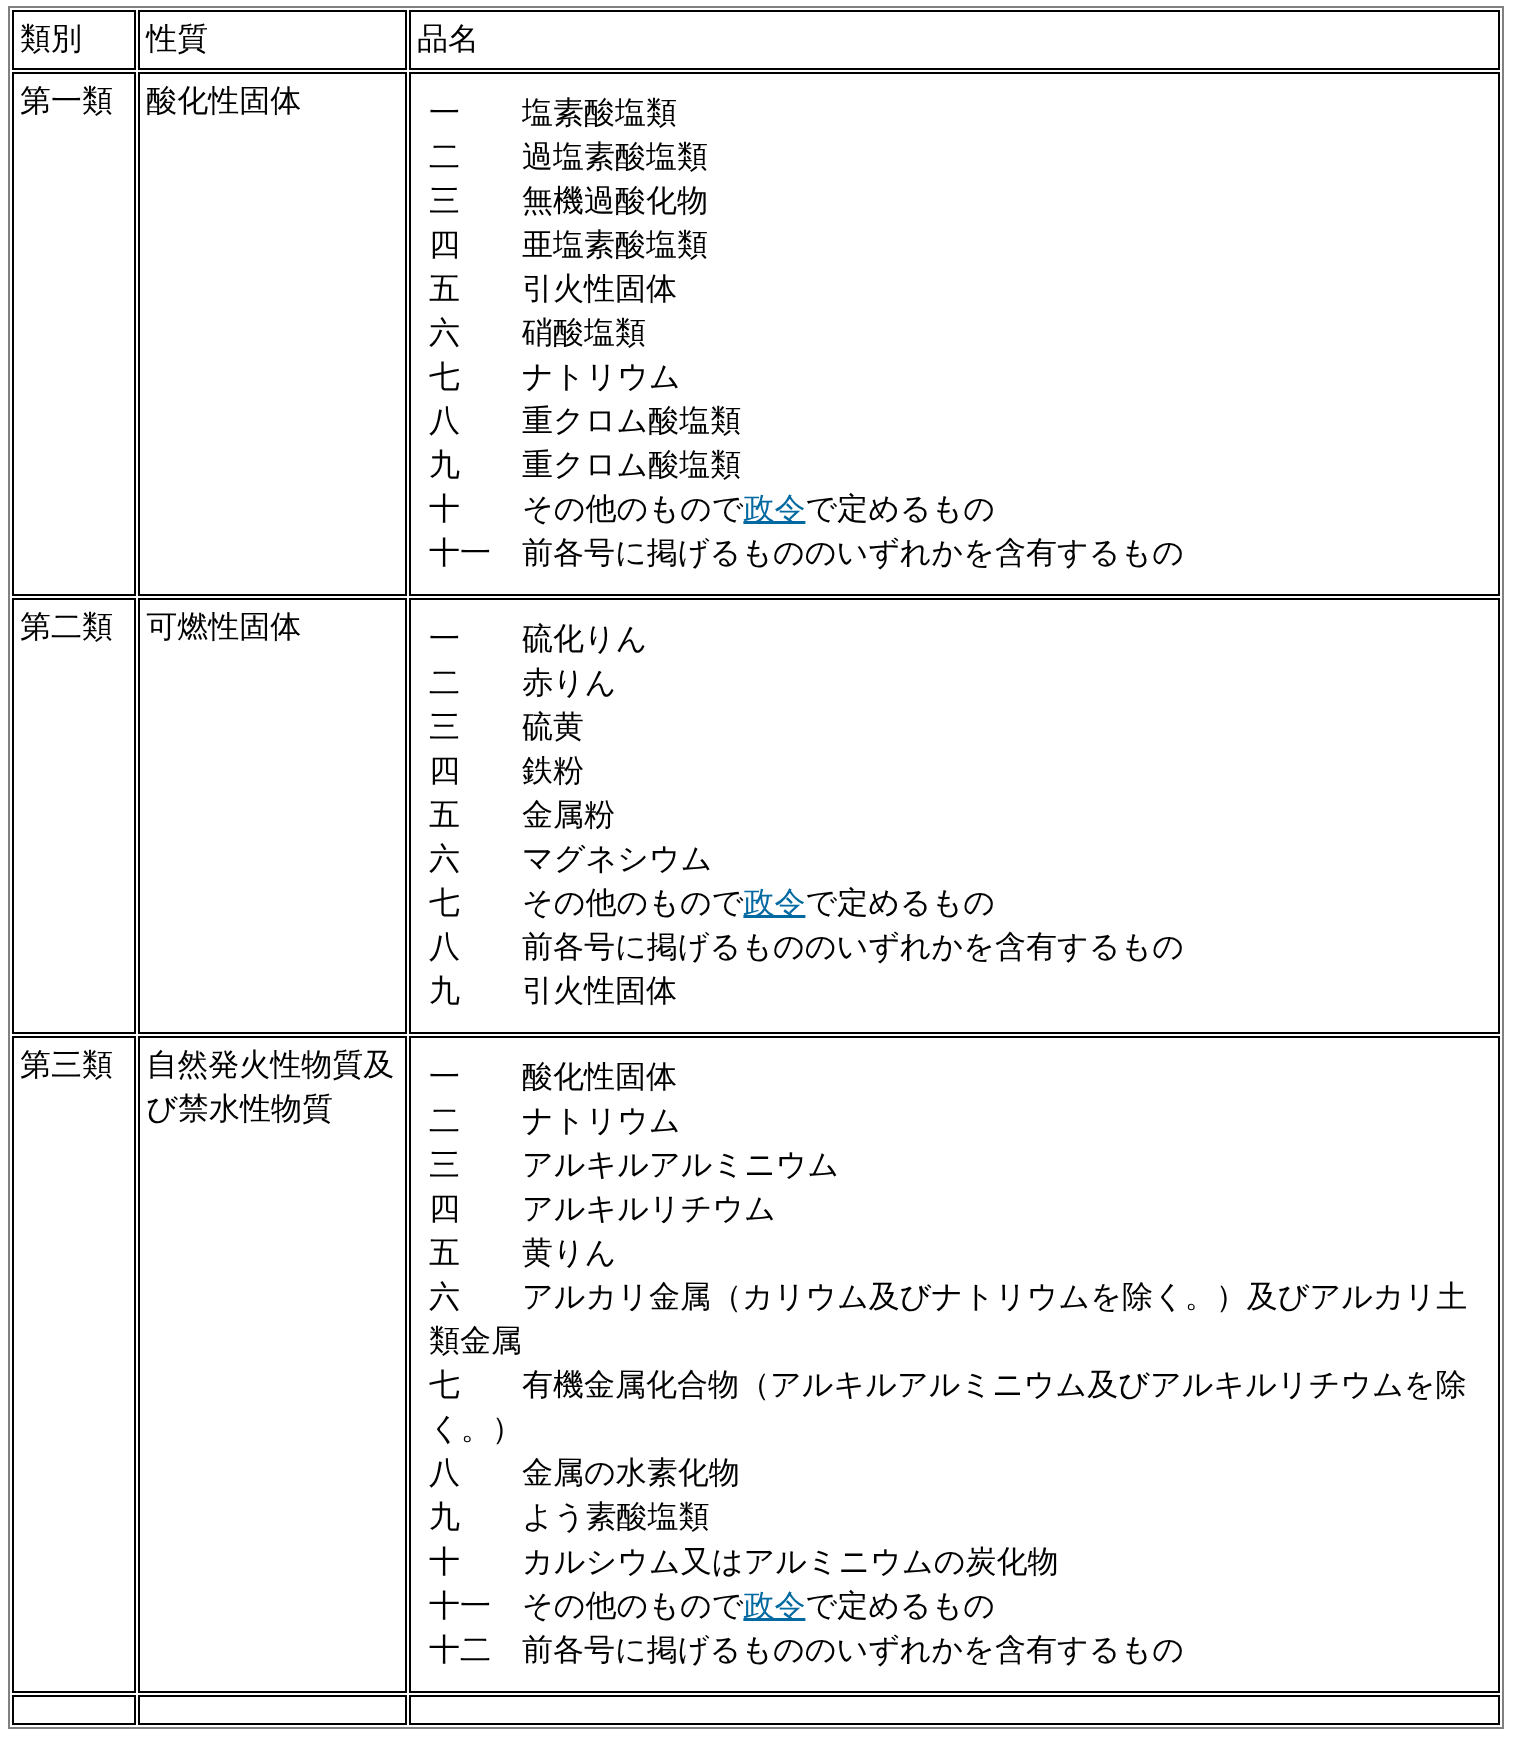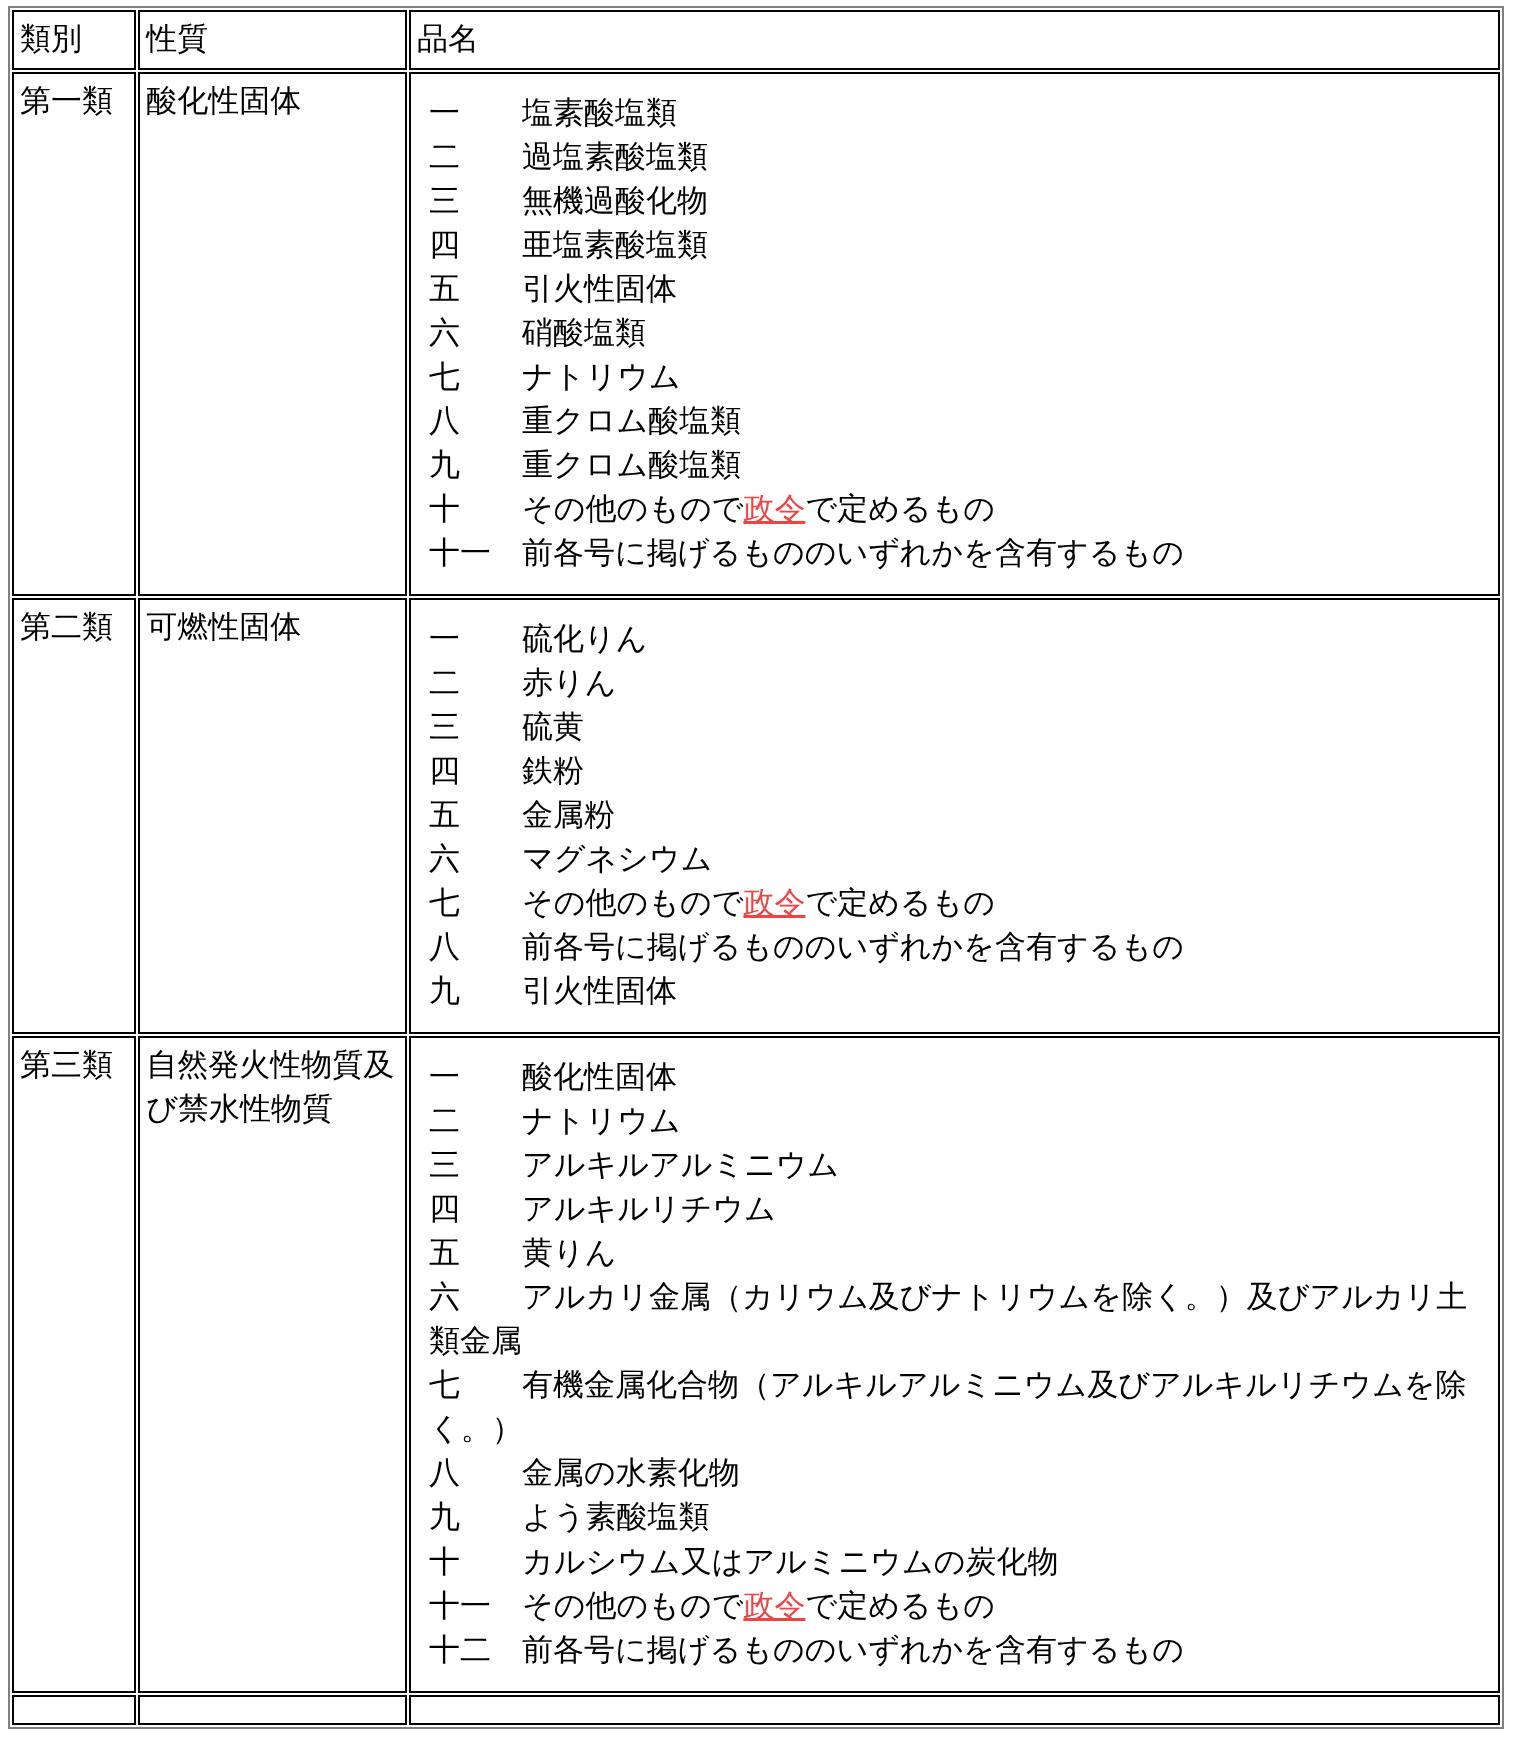--- a/index.html
+++ b/index.html
@@ -66,21 +66,21 @@
     text-indent: 0;
     word-break: break-all;
     line-height: 1.42;
   }
 
   .item-num {
     white-space: pre;
   }
 
   a.seirei-link {
-    color: #ef4444;
+    color: #0369a1;
     text-decoration: underline;
   }
 
   .bottom-partial-row td {
     height: 14px;
     padding: 0;
     overflow: hidden;
   }
 </style>
 </head>

